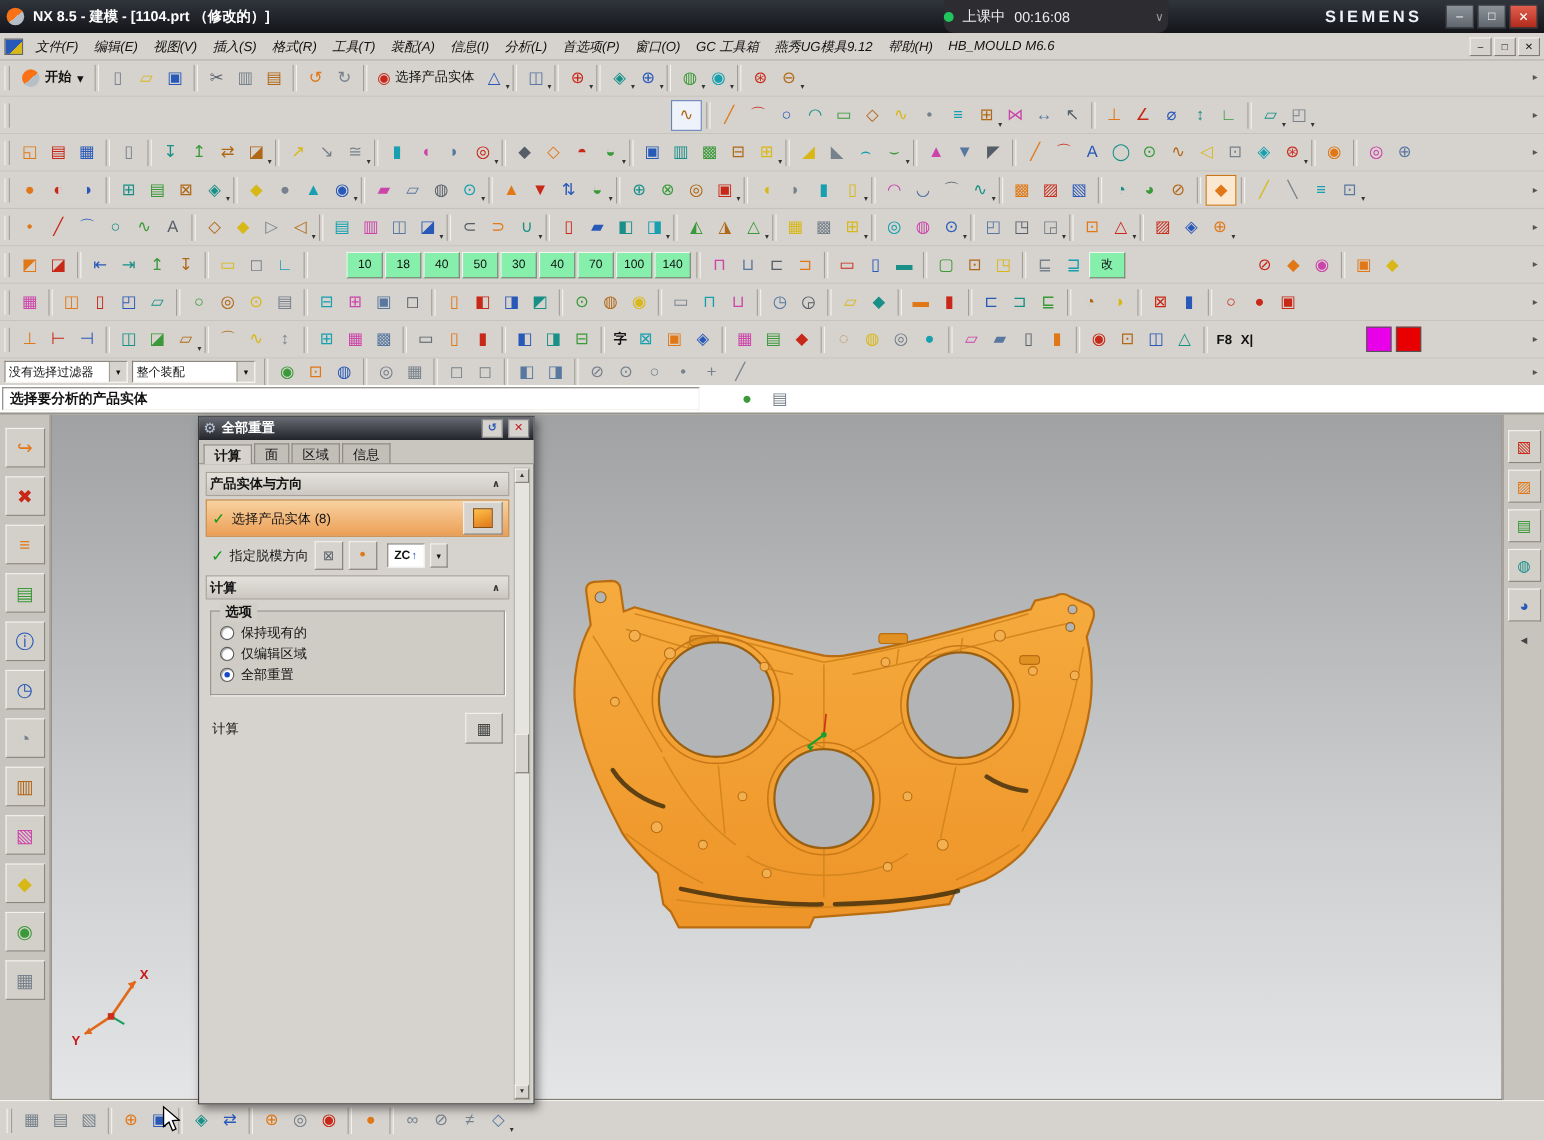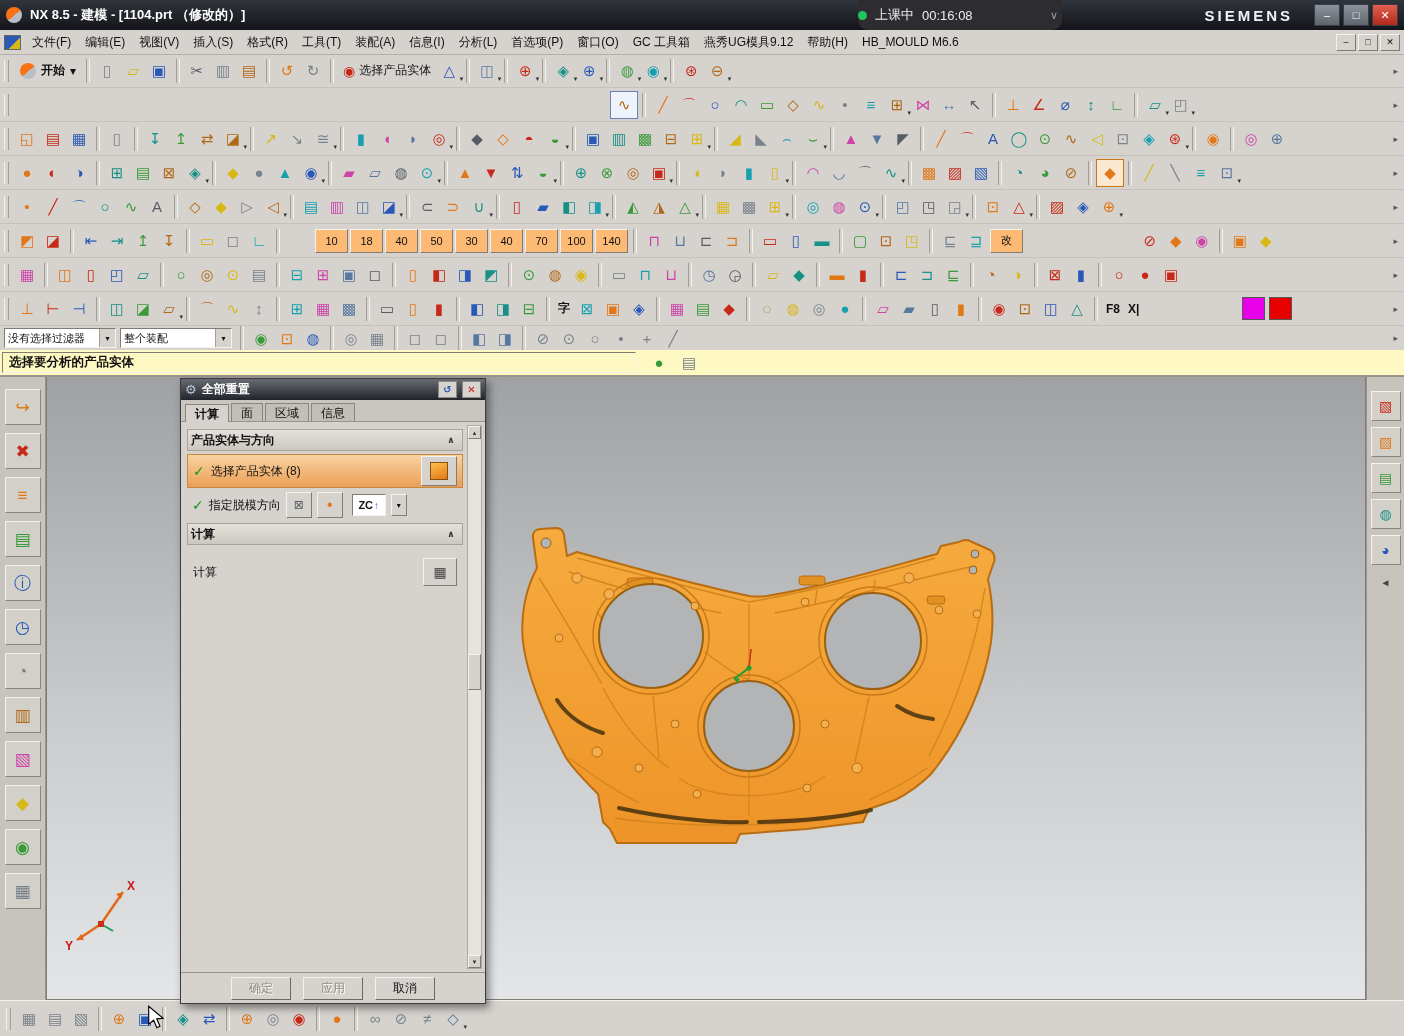--- a/index.html
+++ b/index.html
@@ -46,39 +46,39 @@
   .icon .g{font-size:15px;line-height:1;}
   .icon .dd{font-size:7px;color:#333;position:absolute;right:-1px;bottom:1px;}
   .icon.boxed{border:1px solid #6a82b8;background:#eef2fa;}
   .icon.boxhl{border:1px solid #c87818;background:#fbe8d0;}
   .sep{width:2px;height:24px;border-left:1px solid #a29e96;border-right:1px solid #f4f2ee;
     margin:0 4px;flex:none;}
   .gap{display:inline-block;height:1px;flex:none;}
   .push{margin-left:auto;}
   .overflow{margin-left:auto;color:#555;font-size:9px;padding:0 2px;flex:none;}
   .tbrow .overflow{margin-left:auto;}
-  .numbtn{min-width:27px;height:22px;padding:0 2px;background:#fdba74;border:1px solid;
+  .numbtn{min-width:27px;height:22px;padding:0 2px;background:#86efac;border:1px solid;
     border-color:#f4f2ee #807c74 #807c74 #f4f2ee;display:inline-flex;align-items:center;
     justify-content:center;font-size:11px;margin:0 1px;flex:none;}
   .tlabel{font-size:12px;font-weight:bold;padding:0 4px;flex:none;}
   .swatch{width:21px;height:21px;border:1px solid #555;margin:0 2px;flex:none;}
   .combo{height:20px;background:#fff;border:1px solid;border-color:#807c74 #f4f2ee #f4f2ee #807c74;
     display:inline-flex;align-items:center;font-size:11px;margin-right:4px;flex:none;box-sizing:border-box;}
   .combo .clabel{padding:0 3px;white-space:nowrap;overflow:hidden;flex:1;}
   .combo .carrow{width:15px;height:100%;background:#d6d3ce;border-left:1px solid #a29e96;
     display:flex;align-items:center;justify-content:center;font-size:8px;}
   .start{display:inline-flex;align-items:center;gap:5px;padding:0 6px;font-weight:bold;flex:none;}
   .finder{display:inline-flex;align-items:center;gap:4px;padding:0 5px;flex:none;}
   .finder .g{font-size:14px;}
 
   
   .selbar{position:absolute;left:0;top:326px;right:0;height:24px;background:#d6d3ce;
     border-bottom:1px solid #b4b0a8;display:flex;align-items:center;padding:0 4px;z-index:20;}
-  .promptbar{position:absolute;left:0;top:350px;right:0;height:25px;background:#fef9c3;
-    border-bottom:2px solid #98948c;display:flex;align-items:stretch;z-index:20;}
+  .promptbar{position:absolute;left:0;top:350px;right:0;height:25px;background:#ffffff;
+    border-bottom:2px solid #98948c;display:flex;align-items:stretch;z-index:20;gap:20px;}
   .pseg{border:1px solid;border-color:#807c74 #f4f2ee #f4f2ee #807c74;margin:2px;
     display:flex;align-items:center;padding:0 6px;font-weight:bold;font-size:12.5px;}
   .pseg.one{width:620px;flex:none;}
   .pseg.two{flex:1;}
   .pright{display:flex;align-items:center;gap:4px;padding:0 8px;}
 
   
   .leftdock{position:absolute;left:0;top:375px;width:46px;height:625px;background:#c7c4be;
     border-right:1px solid #98948c;display:flex;flex-direction:column;align-items:center;
     padding-top:14px;gap:8px;box-sizing:border-box;z-index:10;}
@@ -182,21 +182,21 @@
 
 <div class="pill">
   <span class="dot"></span>
   <span>上课中</span>
   <span>00:16:08</span>
   <span class="chev">∨</span>
 </div>
 
 <div class="menubar">
   <span class="sysico"></span>
-  <span id="menu-items" style="display:flex;align-items:center;">
+  <span id="menu-items" style="display:flex;align-items:flex-start;font-style:italic;">
       <span class="menu-item">文件(F)</span>
       <span class="menu-item">编辑(E)</span>
       <span class="menu-item">视图(V)</span>
       <span class="menu-item">插入(S)</span>
       <span class="menu-item">格式(R)</span>
       <span class="menu-item">工具(T)</span>
       <span class="menu-item">装配(A)</span>
       <span class="menu-item">信息(I)</span>
       <span class="menu-item">分析(L)</span>
       <span class="menu-item">首选项(P)</span>
@@ -1438,37 +1438,49 @@
       <span class="zc-box">
         <span>ZC</span>
         <span class="zc-up">↑</span>
       </span>
       <span class="zc-arrow">▾</span>
     </div>
     <div class="sec-hdr">
       <span>计算</span>
       <span class="chev">∧</span>
     </div>
+    <div class="groupbox">
+      <span class="gb-legend">选项</span>
+      <div id="radio-list">
+          <div class="radio-row">
+            <span class="radio"></span>
+            <span class="rlabel">保持现有的</span>
+          </div>
+          <div class="radio-row">
+            <span class="radio"></span>
+            <span class="rlabel">仅编辑区域</span>
+          </div>
+          <div class="radio-row">
+            <span class="radio sel"></span>
+            <span class="rlabel">全部重置</span>
+          </div>
+        </div>
+    </div>
     <div class="calc-row">
       <span>计算</span>
       <span class="calc-btn">
         <span>▦</span>
       </span>
     </div>
     <div class="dlg-scroll">
       <span class="sb-btn up">▲</span>
       <span class="sb-thumb"></span>
       <span class="sb-btn down">▼</span>
     </div>
   </div>
-  <div class="dlg-footer">
-    <span class="dbtn disabled">确定</span>
-    <span class="dbtn disabled">应用</span>
-    <span class="dbtn">取消</span>
-  </div>
 </div>
 
 <div class="bottombar" id="bottombar">
     <span class="icon">
       <span class="g" style="color: rgb(120, 130, 140);">▦</span>
     </span>
     <span class="icon">
       <span class="g" style="color: rgb(120, 130, 140);">▤</span>
     </span>
     <span class="icon">

